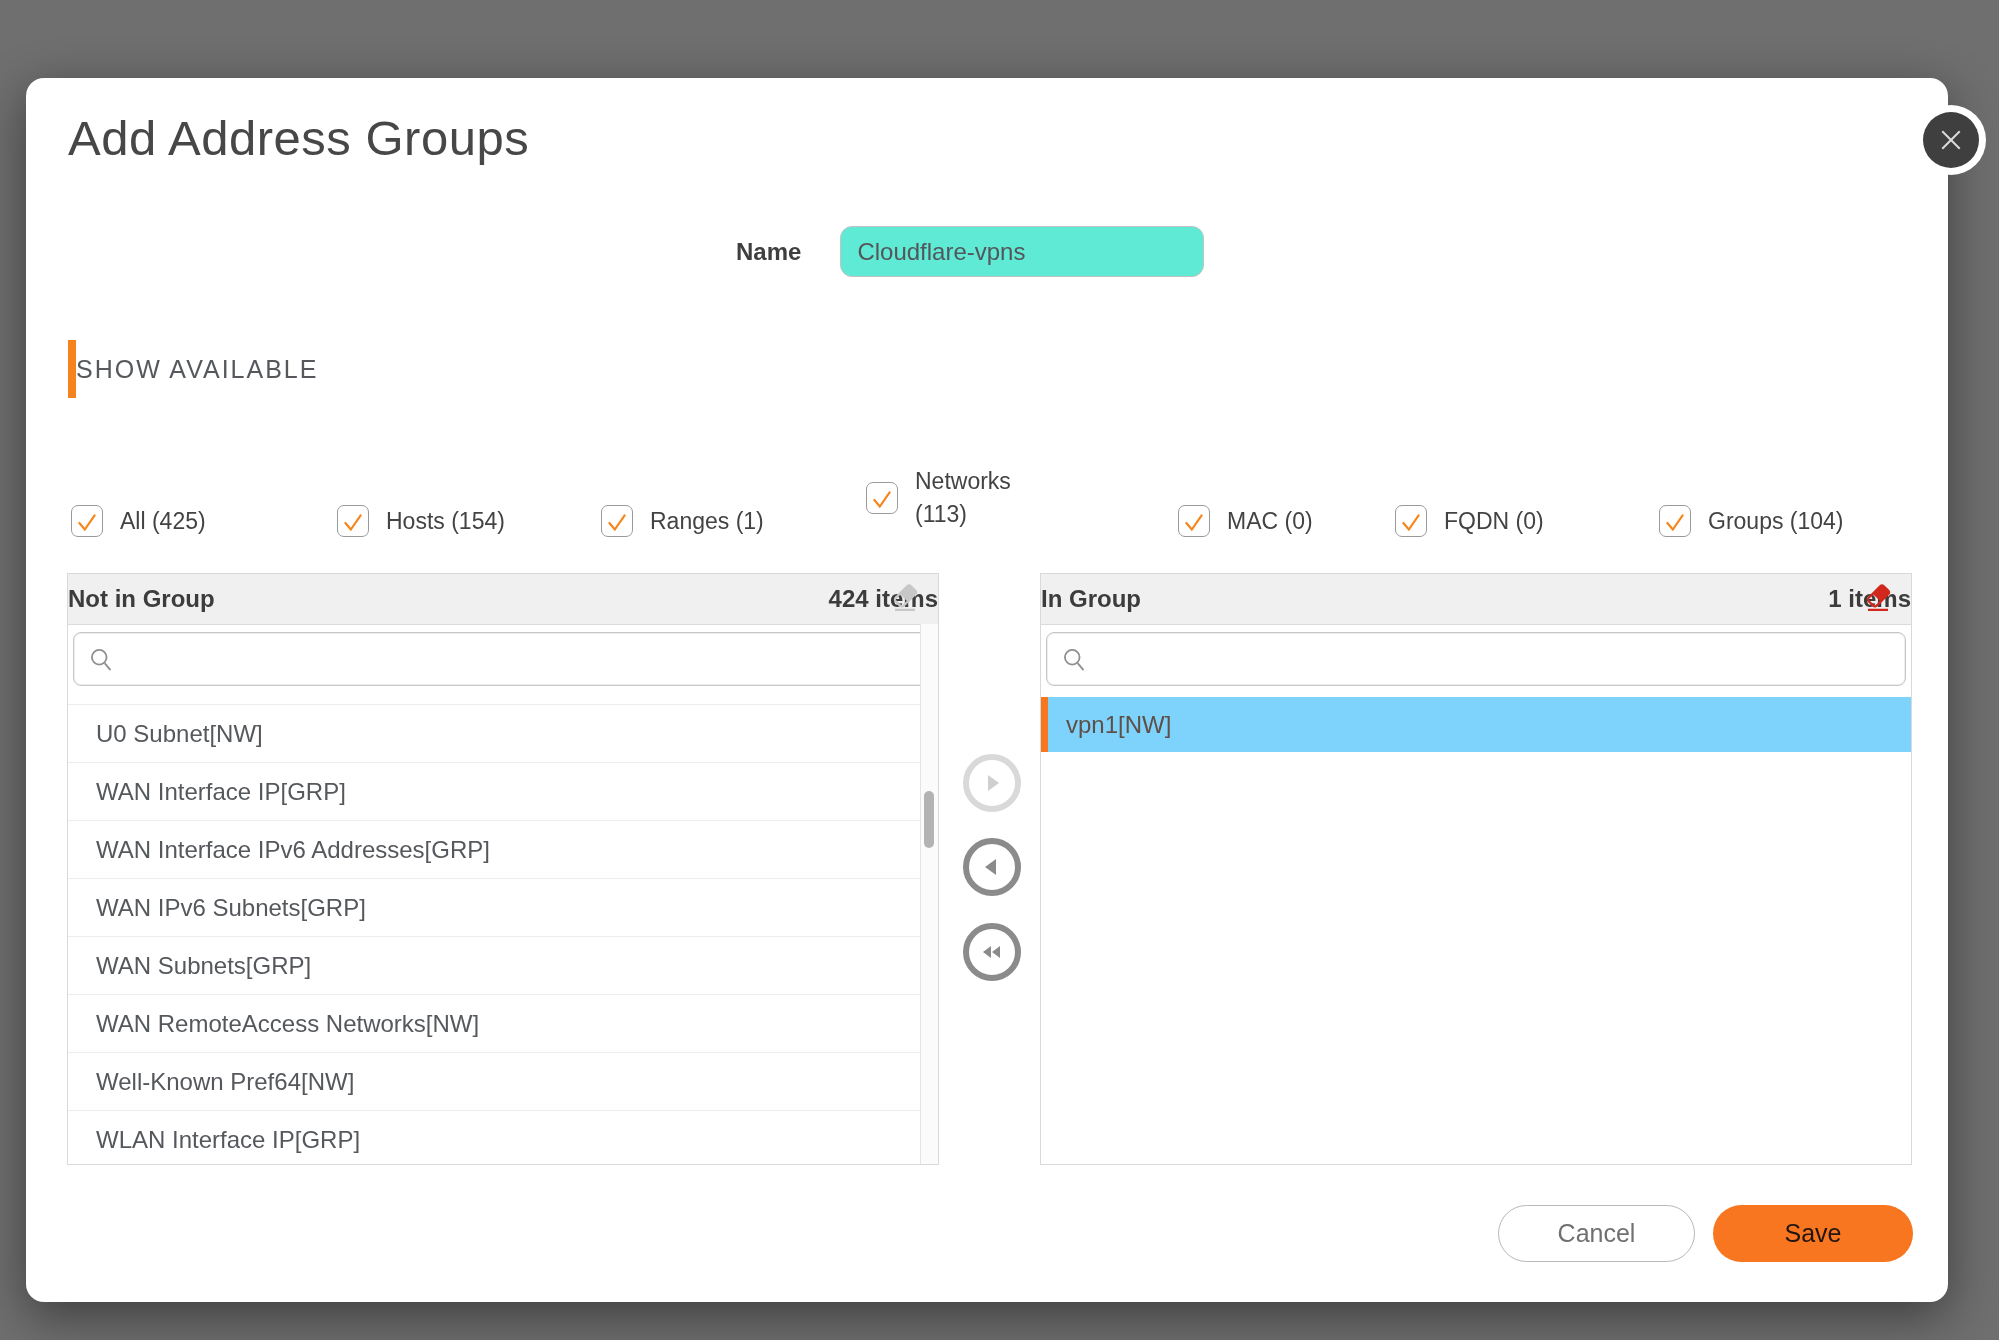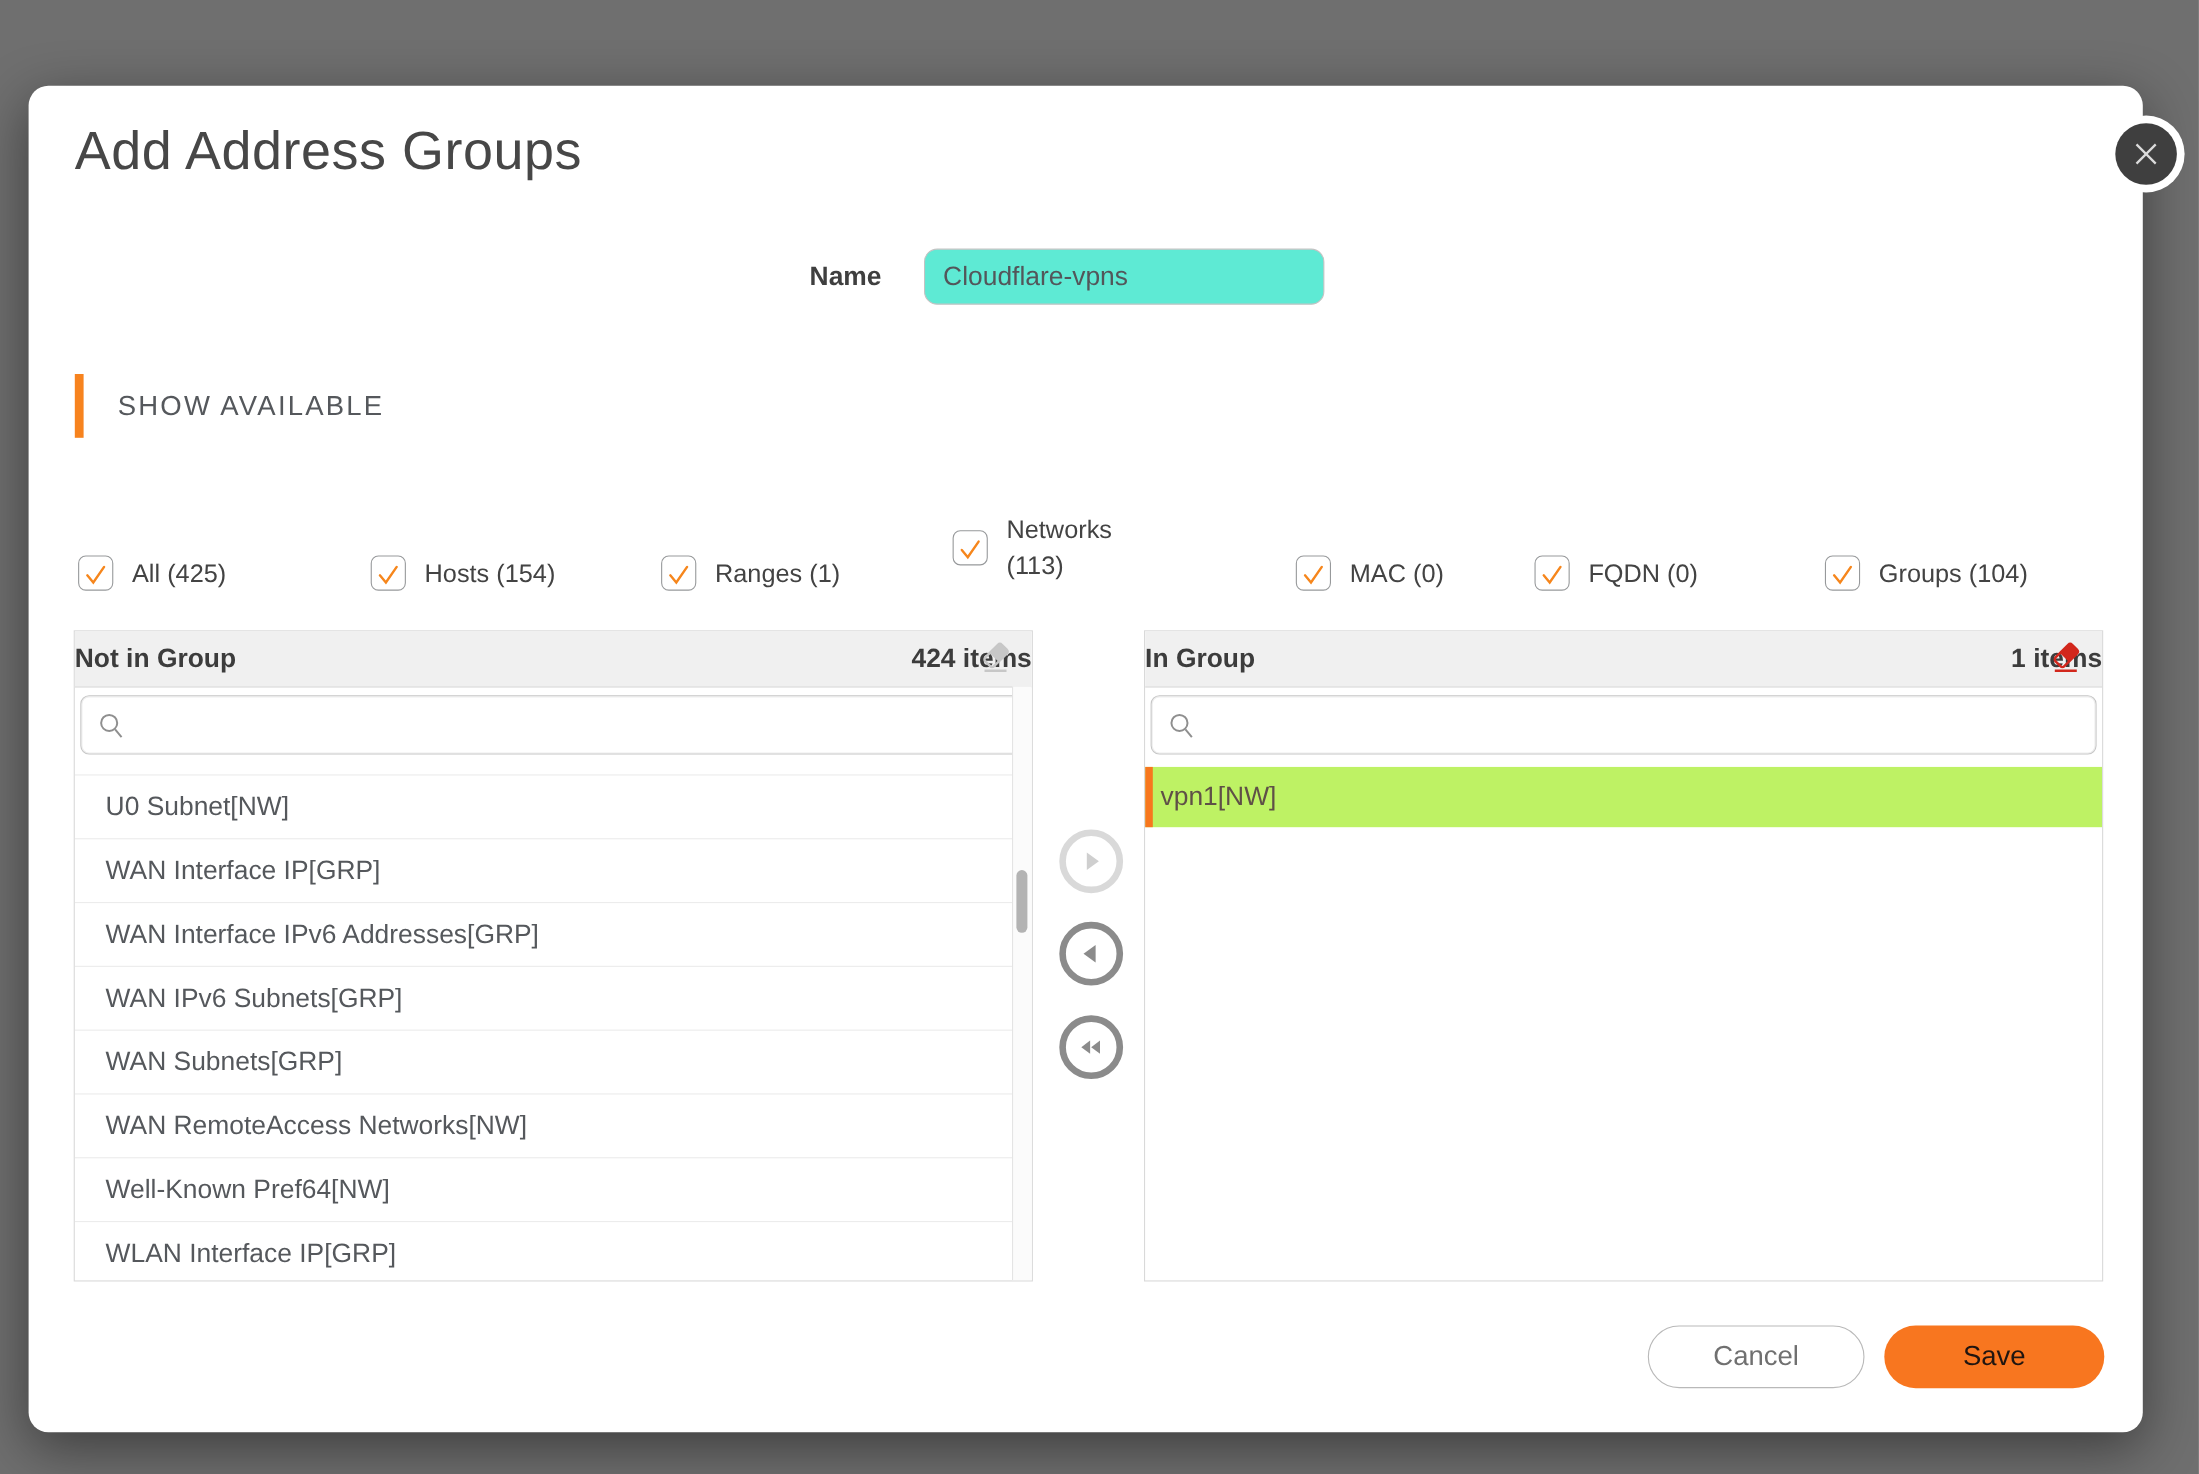--- a/index.html
+++ b/index.html
@@ -30,21 +30,21 @@
   .name-input{
     margin-left:39px;width:330px;height:49px;border:1.5px solid #c3c3c3;border-radius:12px;
     padding:0 16px;font-size:24px;color:#53565a;outline:none;
     font-family:"Liberation Sans",sans-serif;background:#5eead4;
   }
   .section-header{
     position:absolute;left:42px;top:262px;display:flex;align-items:center;height:58px;
   }
   .section-bar{width:8px;height:58px;background:#F7831E;}
   .section-text{
-    margin-left:31px;font-size:25px;color:#55585c;letter-spacing:2px;font-weight:400;
+    font-size:25px;color:#55585c;letter-spacing:2px;font-weight:400;
   }
   .filter-group{
     position:absolute;top:420px;display:flex;align-items:center;height:46px;
   }
   .filter-group.two-line{top:375px;height:90px;}
   .f0{left:45px;} .f1{left:311px;} .f2{left:575px;} .f3{left:840px;}
   .f4{left:1152px;} .f5{left:1369px;} .f6{left:1633px;}
   .checkbox{
     width:30px;height:30px;border:1.5px solid #97999b;border-radius:7px;background:#fff;
     display:flex;align-items:center;justify-content:center;cursor:pointer;flex:0 0 auto;
@@ -84,21 +84,21 @@
   .panel.left .list{margin-right:17px;}
   .list-spacer{height:12px;border-bottom:1px solid #ececec;}
   .list-row{
     height:57px;line-height:57px;border-bottom:1px solid #ececec;
     padding-left:28px;font-size:24px;color:#55585c;cursor:pointer;white-space:nowrap;
   }
   .panel.right .list-row{
     height:55px;line-height:55px;border-bottom:none;
   }
   .panel.right .list-row.selected{
-    background:#bef264;border-left:7px solid #F7771E;padding-left:7px;color:#5f5047;
+    background:#7dd3fc;border-left:7px solid #F7771E;padding-left:18px;color:#5f5047;
   }
   .panel.right .list{margin-top:5px;}
   .scroll-rail{
     position:absolute;right:0;top:50px;bottom:0;width:17px;
     border-left:1px solid #e4e4e4;background:#fbfbfb;
   }
   .scroll-thumb{
     position:absolute;left:3px;top:167px;width:10px;height:57px;border-radius:6px;background:#b3b3b3;cursor:pointer;
   }
   .xfer-btn{

